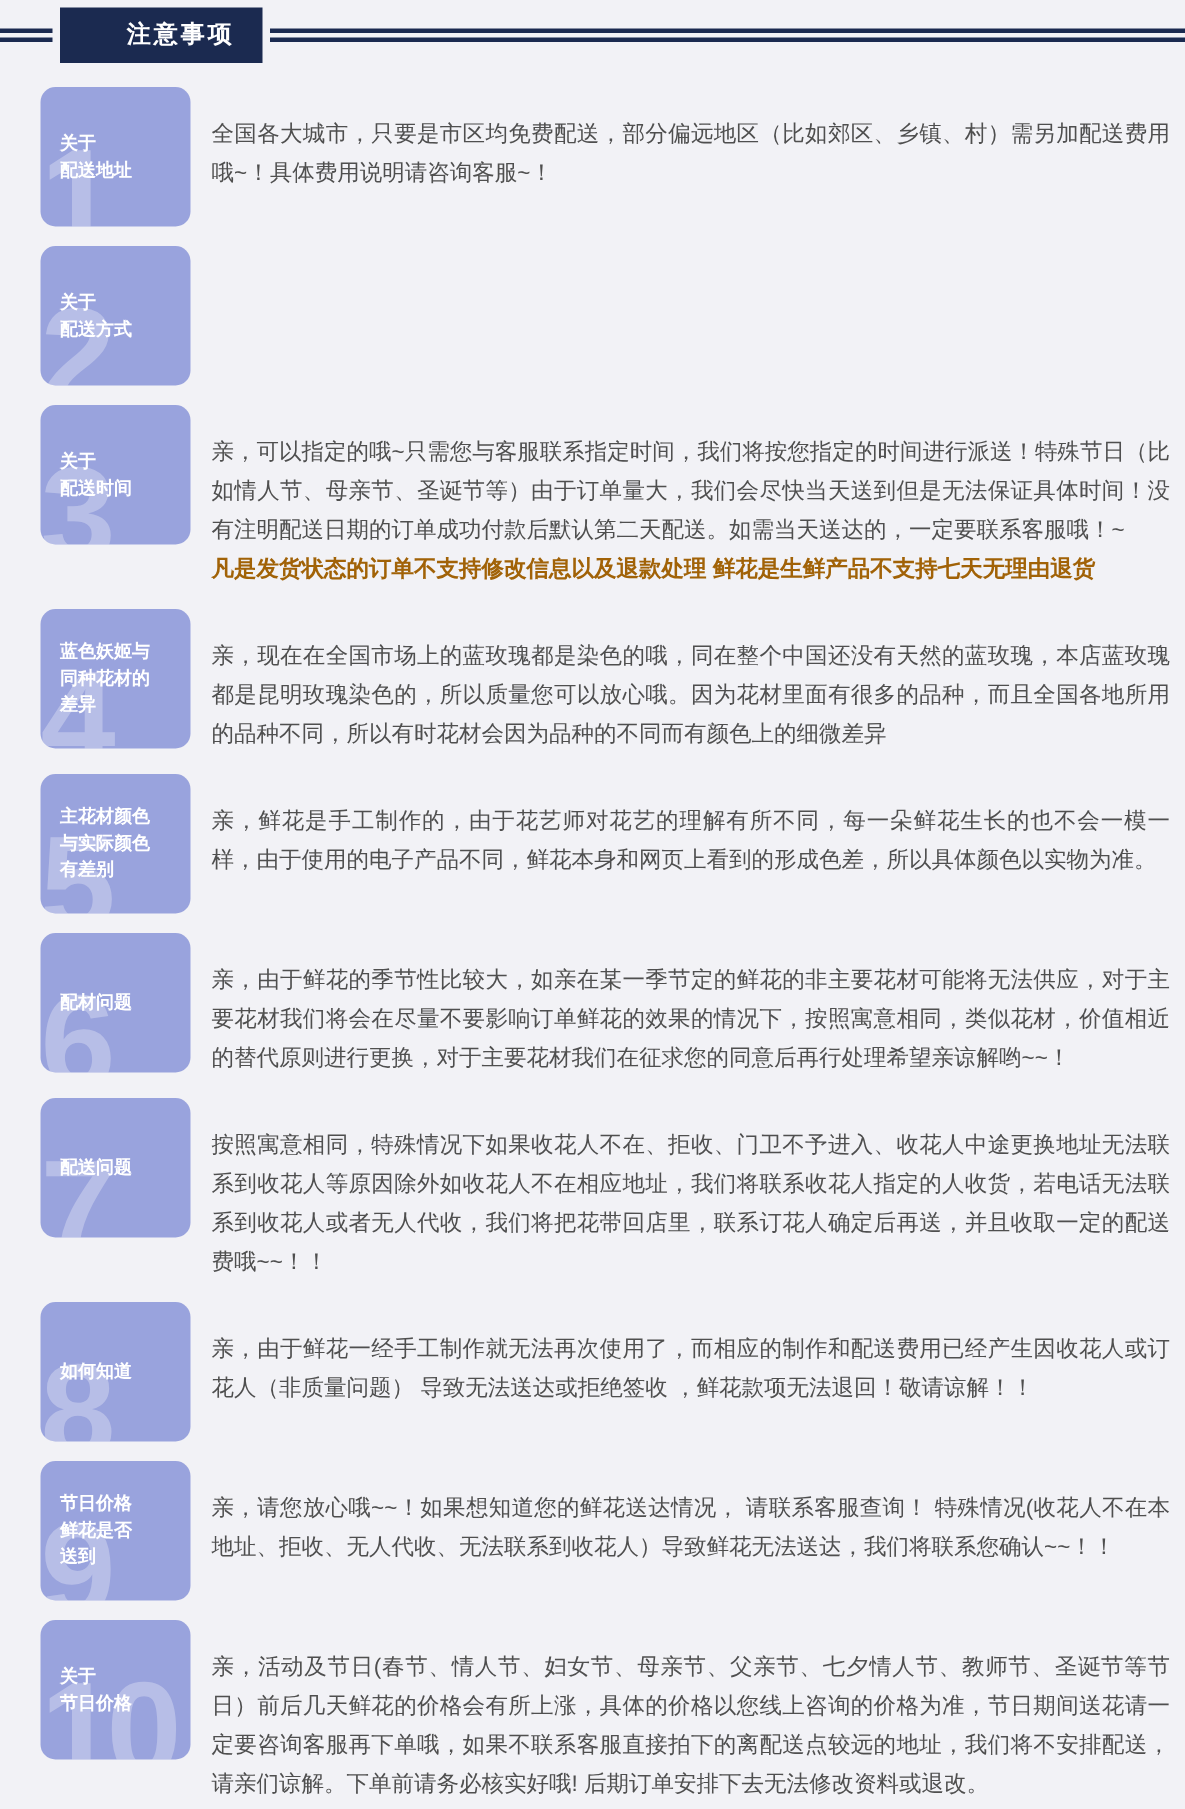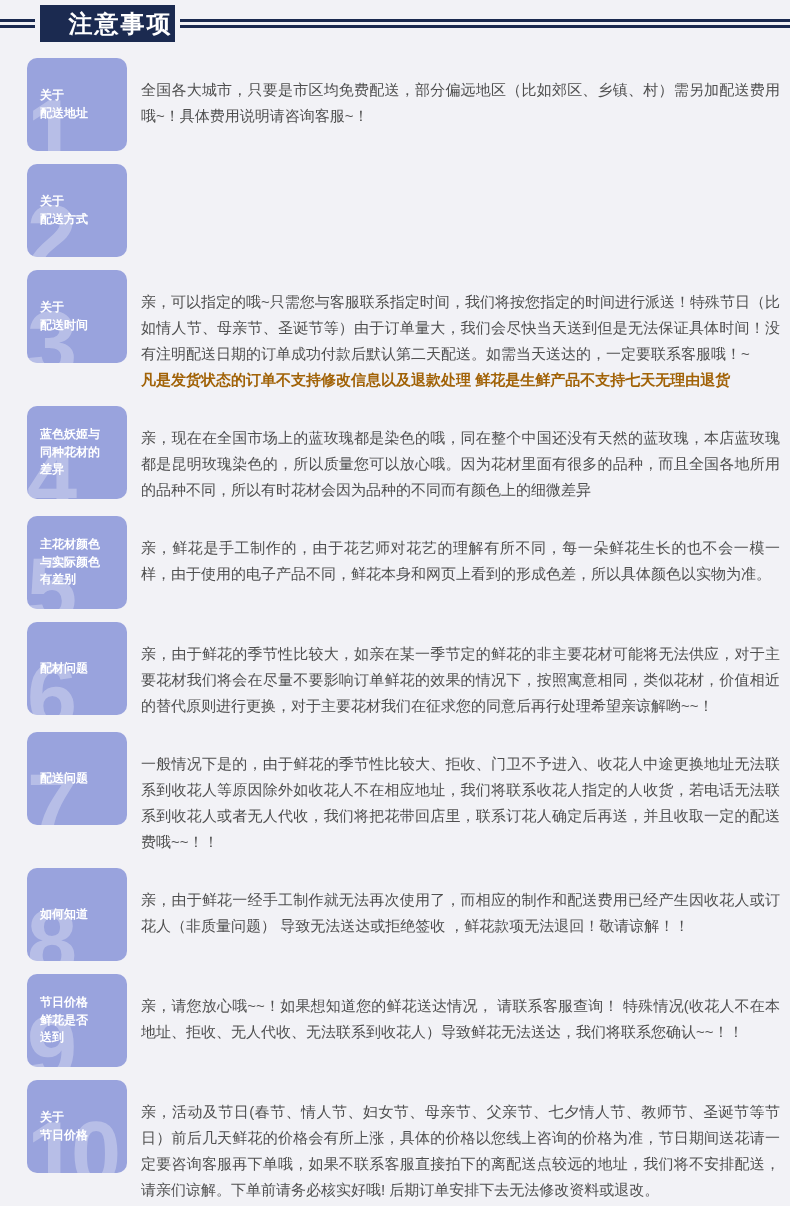--- a/index.html
+++ b/index.html
@@ -29,21 +29,21 @@
     border-bottom: 3px solid #1b2a50;
   }
   .title-box {
     position: relative;
     z-index: 1;
     margin-left: 40px;
     width: 135px;
     height: 37px;
     background: #1b2a50;
     color: #ffffff;
-    font-size: 24px;
+    font-size: 16px;
     font-weight: bold;
     text-align: center;
     line-height: 37px;
     letter-spacing: 2px;
     box-shadow: 0 0 0 5px #f2f2f6;
     padding-left: 26px;
   }
   
   .sections { padding: 12px 10px 0 27px; }
   .section {
@@ -178,21 +178,21 @@
         
       </div>
     </div>
 
     <div class="section">
       <div class="label-box">
         <span class="watermark">7</span>
         <span class="label-text">配送问题</span>
       </div>
       <div class="body-text">
-        <span>一般情况下是的，由于鲜花的季节性比较大、拒收、门卫不予进入、收花人中途更换地址无法联系到收花人等原因除外如收花人不在相应地址，我们将联系收花人指定的人收货，若电话无法联系到收花人或者无人代收，我们将把花带回店里，联系订花人确定后再送，并且收取一定的配送费哦~~！！</span>
+        <span>按照寓意相同，特殊情况下如果收花人不在、拒收、门卫不予进入、收花人中途更换地址无法联系到收花人等原因除外如收花人不在相应地址，我们将联系收花人指定的人收货，若电话无法联系到收花人或者无人代收，我们将把花带回店里，联系订花人确定后再送，并且收取一定的配送费哦~~！！</span>
         
       </div>
     </div>
 
     <div class="section">
       <div class="label-box">
         <span class="watermark">8</span>
         <span class="label-text">如何知道</span>
       </div>
       <div class="body-text">

